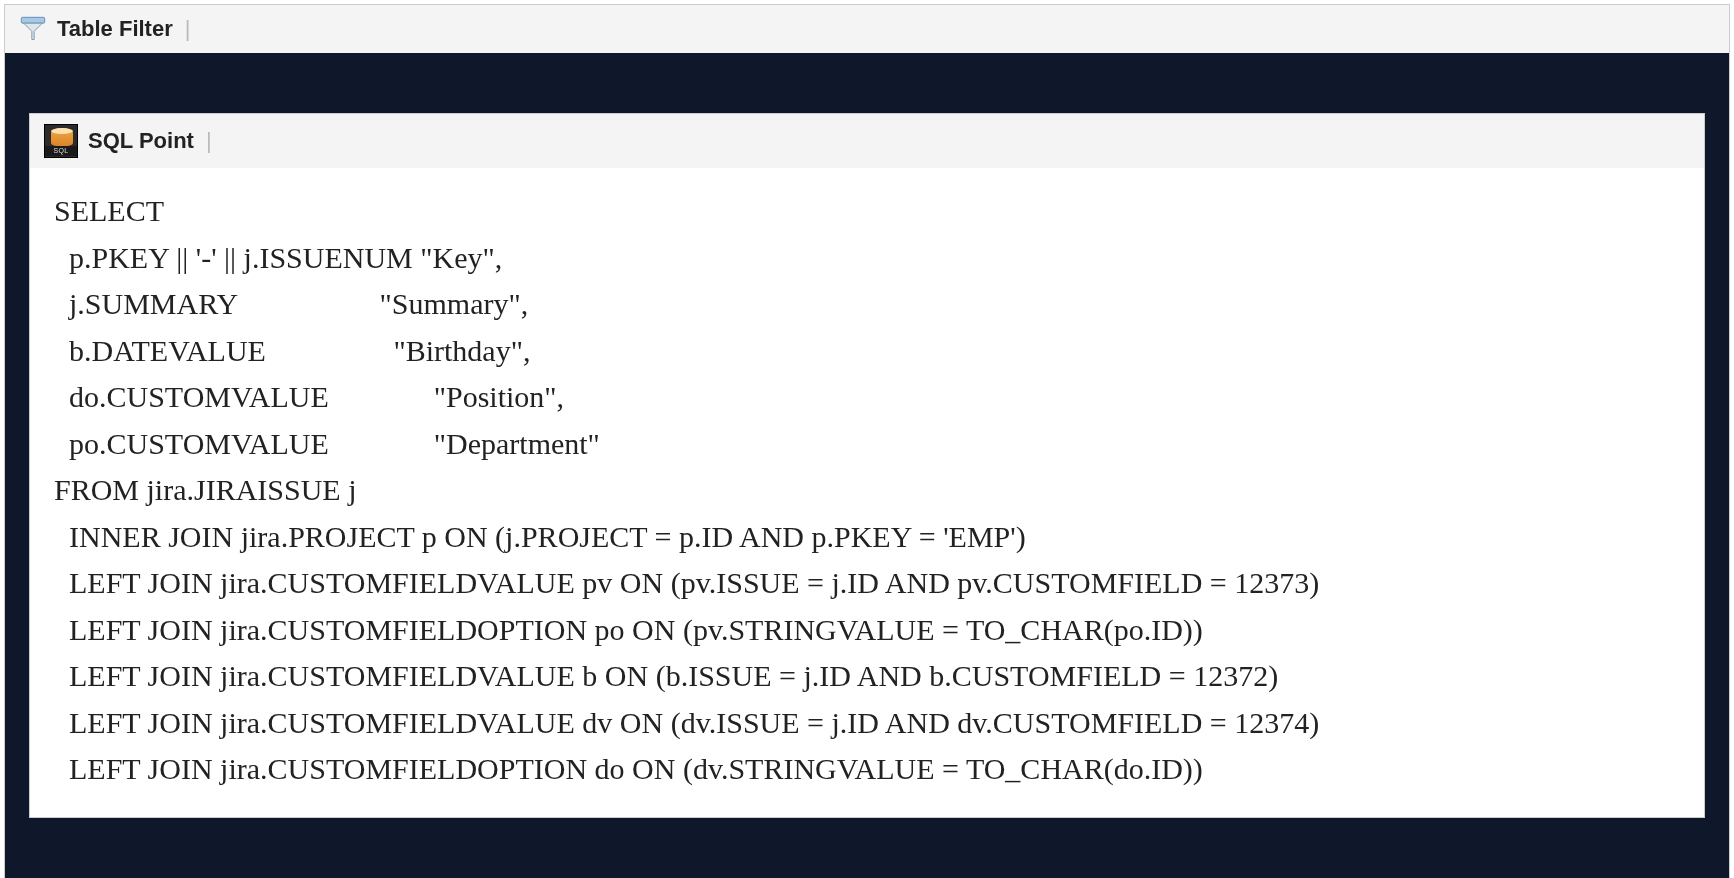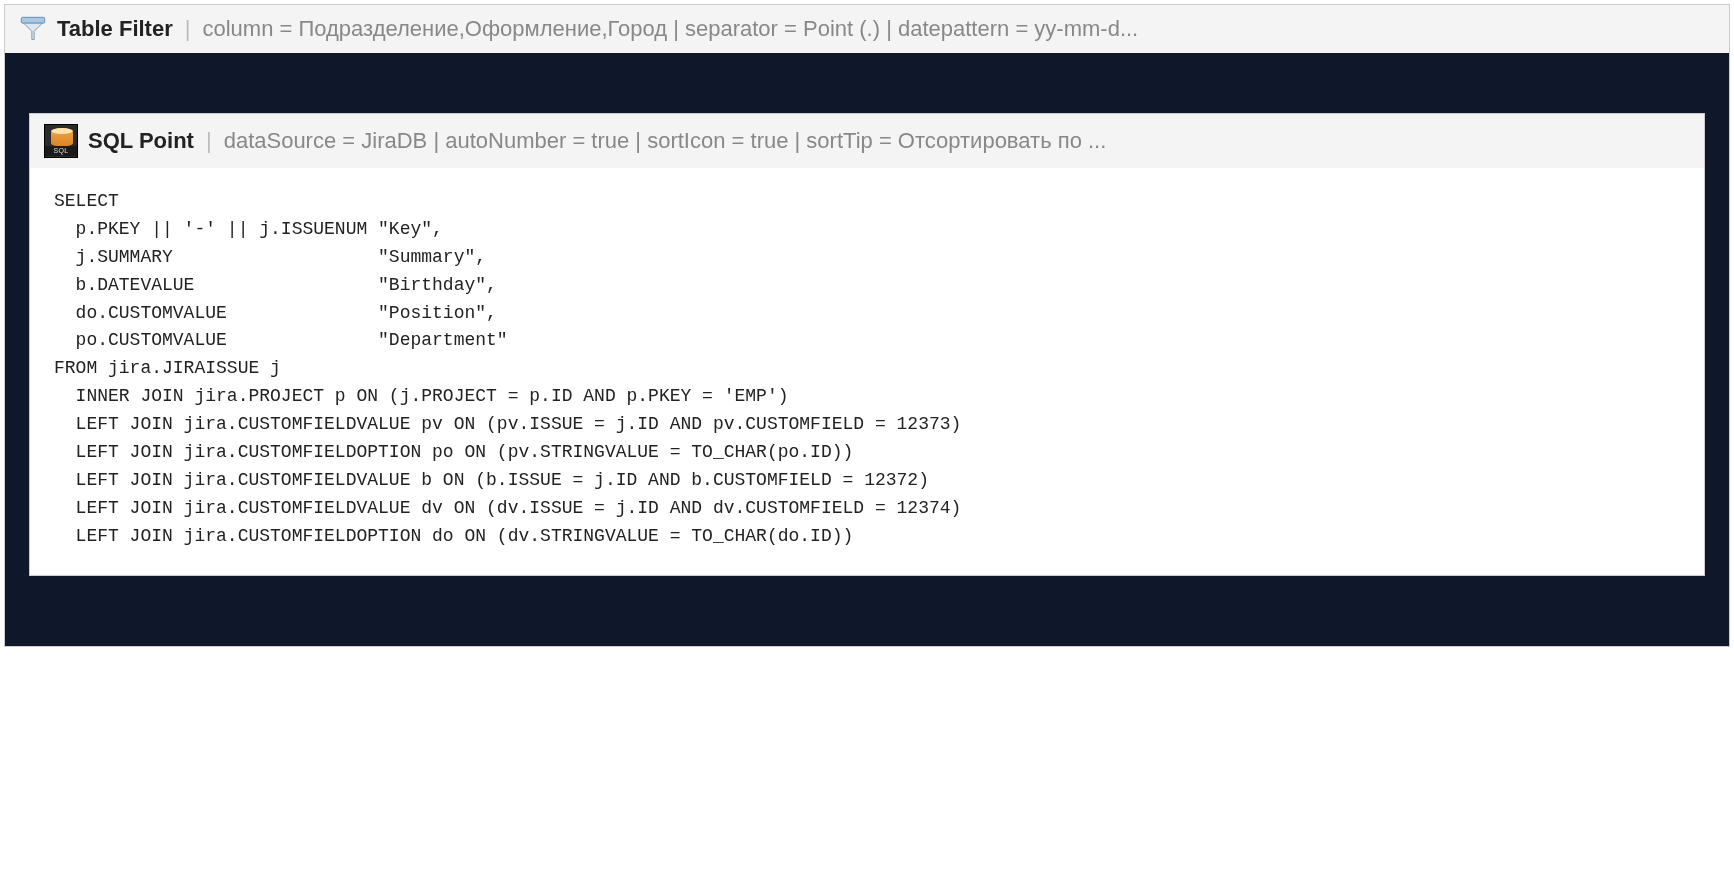--- a/index.html
+++ b/index.html
@@ -45,22 +45,22 @@
     padding: 60px 24px 70px 24px;
   }
   .inner-panel {
     border: 1px solid #ccc;
     background: #ffffff;
   }
   .inner-body {
     padding: 20px 24px 24px 24px;
   }
   pre.code {
-    font-family: Liberation Mono, monospace;
-    font-size: 18px;
+    font-family: Liberation Serif, serif;
+    font-size: 30px;
     line-height: 1.55;
     color: #222;
     white-space: pre;
     overflow: auto;
   }
 
   
   .icon {
     width: 28px;
     height: 28px;
@@ -109,33 +109,31 @@
 <div class="outer-panel">
   <div class="macro-header">
     <span class="icon filter-icon">
       <svg viewBox="0 0 24 24">
         <rect x="2" y="2" width="20" height="5" rx="1" fill="#a8c8e4" stroke="#5b8db8" stroke-width="0.8"></rect>
         <path d="M4 7 L11 14 L11 21 L13 21 L13 14 L20 7 Z" fill="#dce6ef" stroke="#7a93a8" stroke-width="0.8"></path>
       </svg>
     </span>
     <span class="macro-title">Table Filter</span>
     <span class="macro-sep">|</span>
-    <span class="macro-params">column = Подразделение,Оформление,Город | separator = Point (.) | datepattern = yy-mm-d...</span>
   </div>
 
   <div class="inner-area">
     <div class="inner-panel">
       <div class="macro-header">
         <span class="db-icon">
           <span class="cyl"></span>
           <span class="tag">SQL</span>
         </span>
         <span class="macro-title">SQL Point</span>
         <span class="macro-sep">|</span>
-        <span class="macro-params">dataSource = JiraDB | autoNumber = true | sortIcon = true | sortTip = Отсортировать по ...</span>
       </div>
       <div class="inner-body">
         <pre class="code">SELECT
   p.PKEY || '-' || j.ISSUENUM "Key",
   j.SUMMARY                   "Summary",
   b.DATEVALUE                 "Birthday",
   do.CUSTOMVALUE              "Position",
   po.CUSTOMVALUE              "Department"
 FROM jira.JIRAISSUE j
   INNER JOIN jira.PROJECT p ON (j.PROJECT = p.ID AND p.PKEY = 'EMP')

